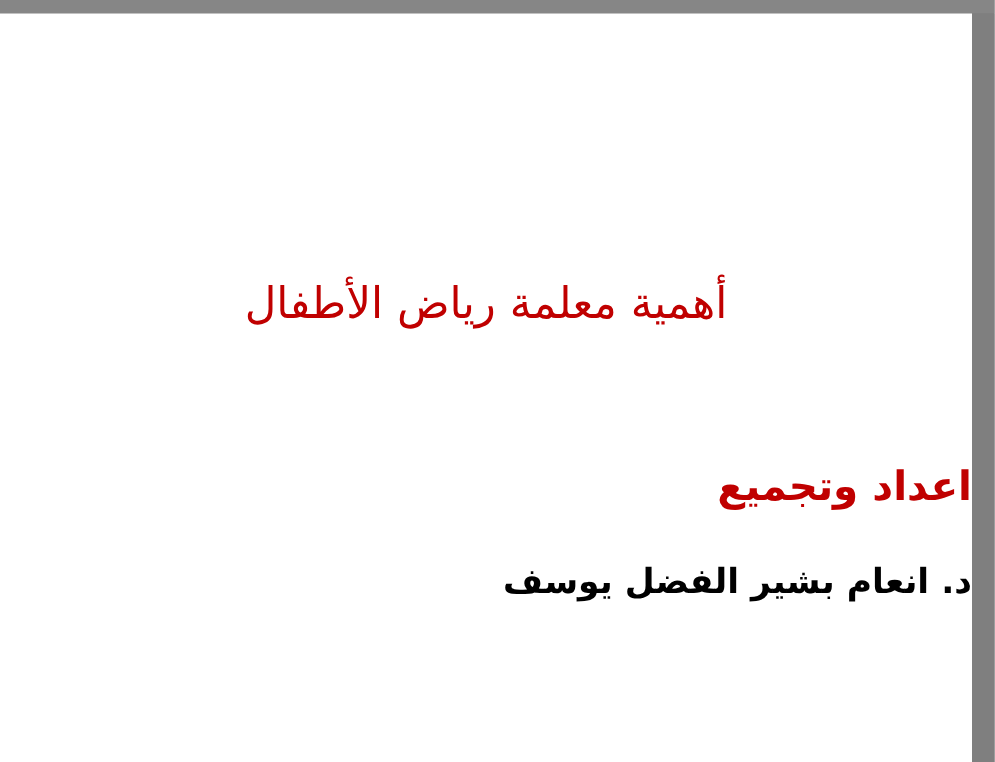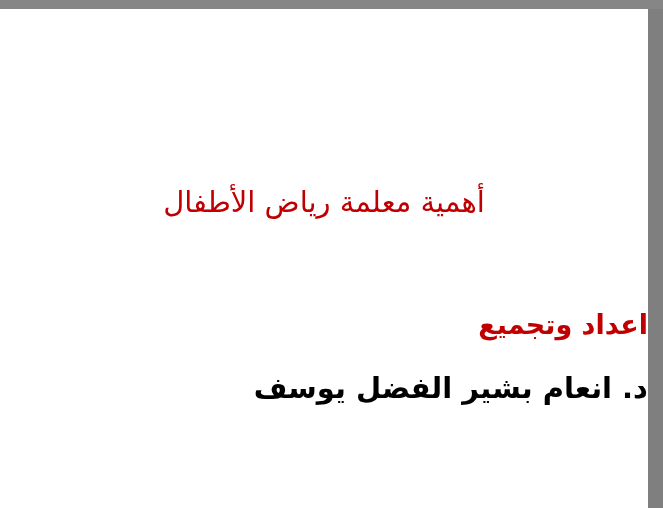--- a/index.html
+++ b/index.html
@@ -78,21 +78,21 @@
     color: #c00000;
     font-family: "DejaVu Sans", sans-serif;
     font-size: 27px;
     font-weight: bold;
     line-height: 48px;
     letter-spacing: 0px;
   }
   .sub-line-2 {
     color: #000000;
     font-family: "DejaVu Sans", sans-serif;
-    font-size: 29px;
+    font-size: 23px;
     font-weight: bold;
     line-height: 52px;
     margin-top: 13px;
   }
 </style>
 </head>
 <body>
 
 <div class="page-wrap">
 

